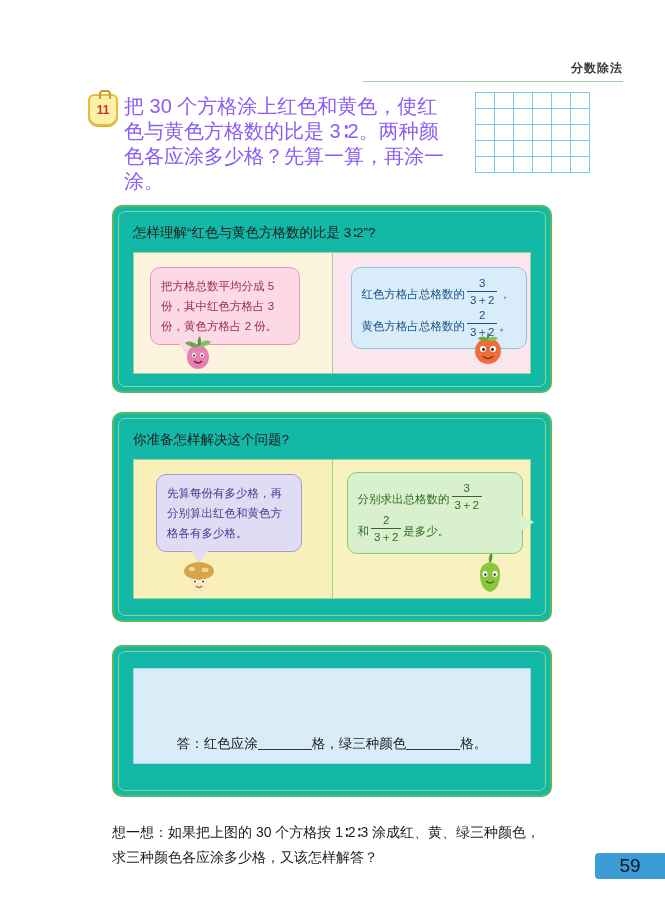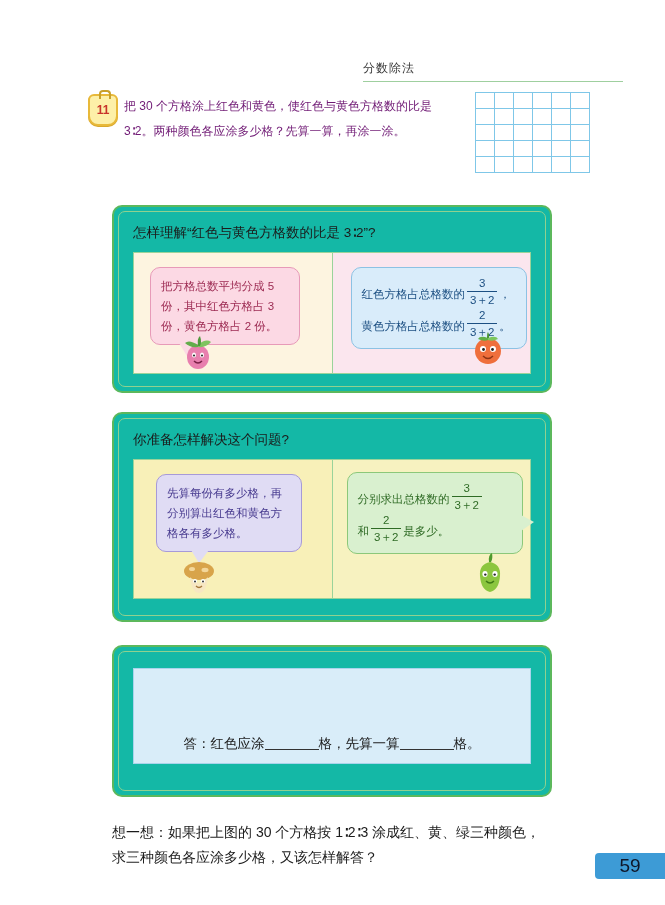--- a/index.html
+++ b/index.html
@@ -19,22 +19,23 @@
     position: relative;
     width: 665px;
     height: 905px;
   }
 
   
   .header {
     position: absolute;
     top: 60px;
     right: 42px;
-    text-align: left;
+    text-align: right;
     width: 260px;
+    font-weight: bold;
   }
   .header-title {
     font-size: 12px;
     color: #3a3a3a;
     letter-spacing: 1px;
     padding-bottom: 4px;
     border-bottom: 1px solid #9fcf9f;
   }
 
   
@@ -66,23 +67,23 @@
     border-bottom: none;
     border-radius: 4px 4px 0 0;
   }
 
   
   .intro {
     position: absolute;
     left: 124px;
     top: 94px;
     width: 320px;
-    font-size: 12px;
+    font-size: 20px;
     line-height: 25px;
-    color: #701a75;
+    color: #8b5cf6;
   }
 
   
   .grid-figure {
     position: absolute;
     right: 75px;
     top: 92px;
     border-left: 1px solid #7fc7e8;
     border-top: 1px solid #7fc7e8;
   }
@@ -431,21 +432,21 @@
         </div>
 
       </div>
     </div>
   </div>
 
   <div class="panel" id="panel3">
     <div class="panel-inner">
       <div class="answer-box">
         <div class="answer-line">
-          <span>答：红色应涂</span><span class="blank"></span><span>格，先算一算</span><span class="blank"></span><span>格。</span>
+          <span>答：红色应涂</span><span class="blank"></span><span>格，绿三种颜色</span><span class="blank"></span><span>格。</span>
         </div>
       </div>
     </div>
   </div>
 
   <div class="think">想一想：如果把上图的 30 个方格按 1∶2∶3 涂成红、黄、绿三种颜色，求三种颜色各应涂多少格，又该怎样解答？</div>
 
   <div class="page-number">59</div>
 
 </div>

